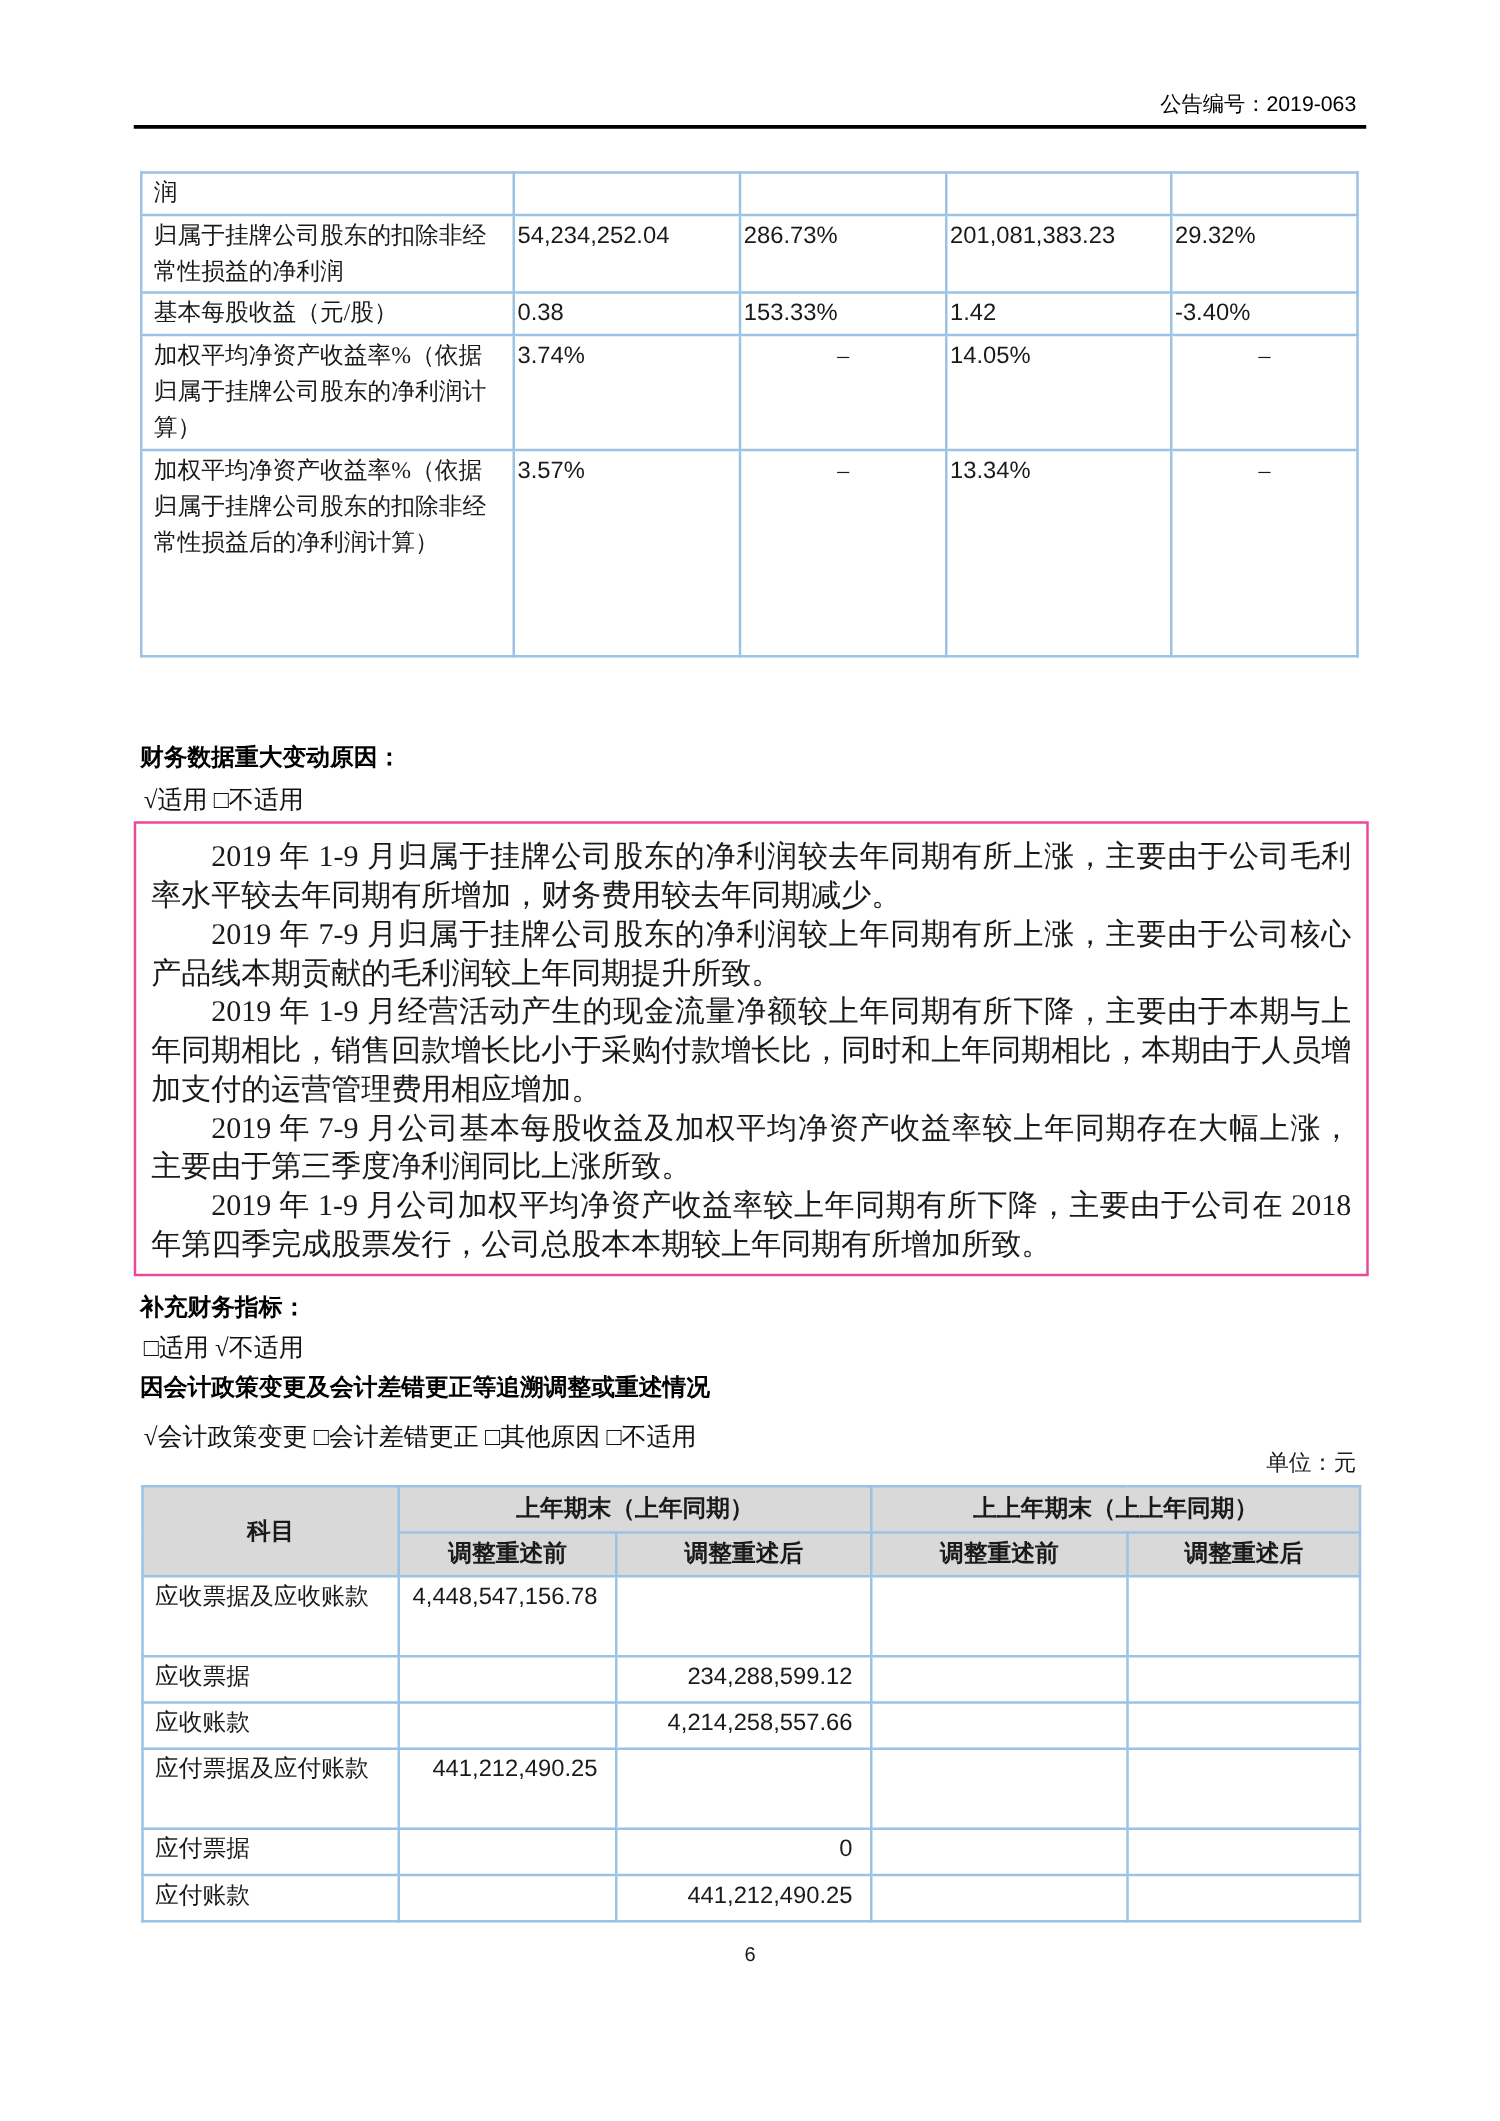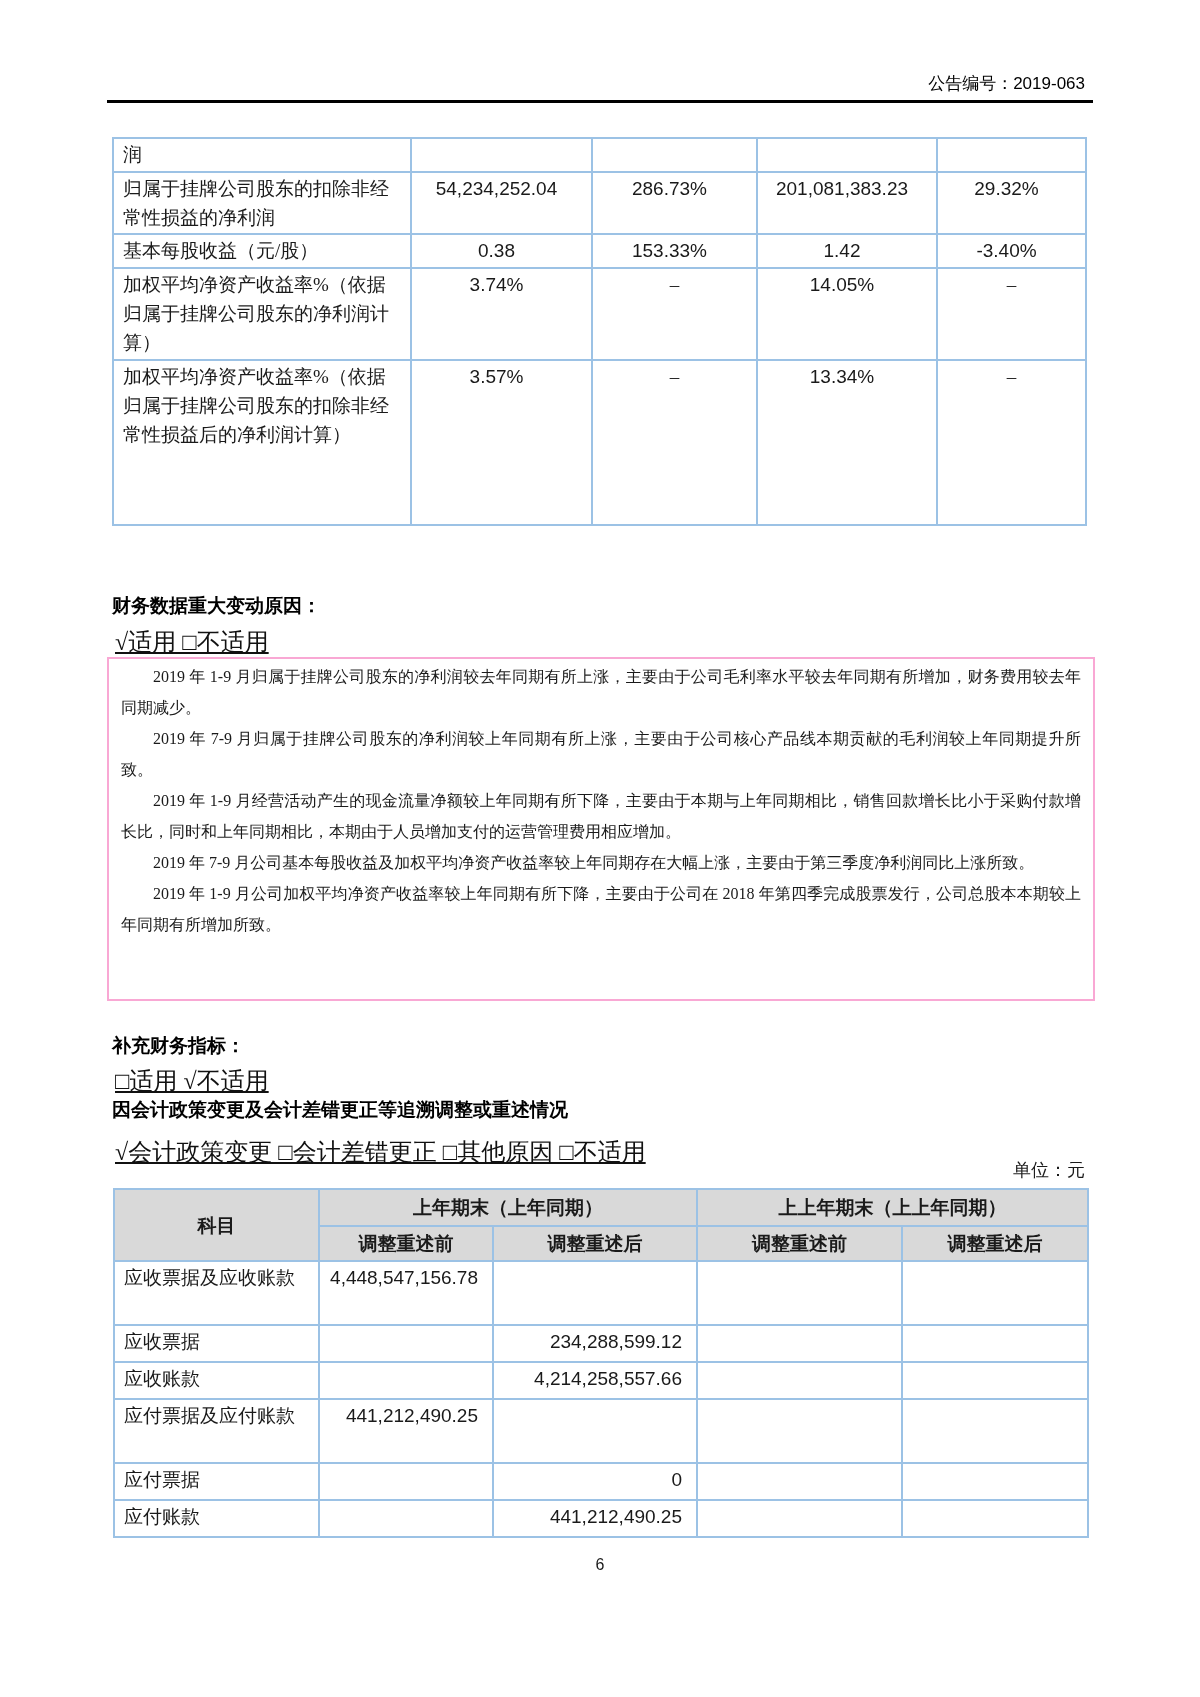--- a/index.html
+++ b/index.html
@@ -19,39 +19,39 @@
 
   
   table{border-collapse:collapse;table-layout:fixed;}
   .t1{top:137px;left:112px;width:973px;}
   .t1 td{
     border:2px solid #9CC2E5;vertical-align:top;
     font-size:19px;line-height:29px;padding:0;
   }
   .t1 td.lbl{padding:1px 6px 1px 9px;text-align:left;}
   .t1 td.num{
-    padding:1px 12px 1px 2px;text-align:center;
+    padding:1px 12px 1px 2px;text-align:left;
     font-family:"Liberation Sans","DejaVu Sans",sans-serif;
   }
   .t1 td.dash{text-align:center;padding:1px 2px;}
   .h30{height:30px;} .h57{height:57px;} .h88{height:88px;} .h161{height:161px;}
 
   
   .sec-title{
     left:112px;font-size:19px;font-weight:bold;
     font-family:"Liberation Sans","DejaVu Sans",sans-serif;color:#000;text-align:center;
   }
-  .chk-line{left:115px;font-size:24px;color:#111;text-decoration:underline;}
+  .chk-line{left:115px;font-size:20px;color:#111;}
 
   
   .reason-box{
     top:657px;left:107px;width:960px;height:336px;
-    border:2px solid #f9a8d4;
-    padding:2px 12px;
-    font-size:16px;line-height:31px;text-align:justify;
+    border:2px solid #ec4899;
+    padding:12px 12px;
+    font-size:24px;line-height:31px;text-align:justify;
     overflow:hidden;
   }
   .reason-box p{margin:0;text-indent:2em;}
 
   .unit-label{right:115px;font-size:18px;text-align:center;}
 
   
   .t2{top:1188px;left:113px;width:974px;}
   .t2 td{
     border:2px solid #9CC2E5;vertical-align:top;

